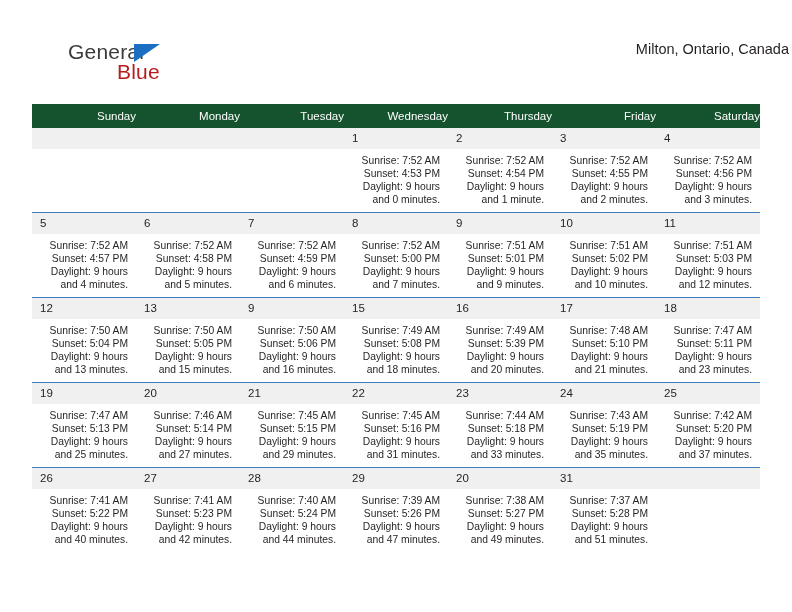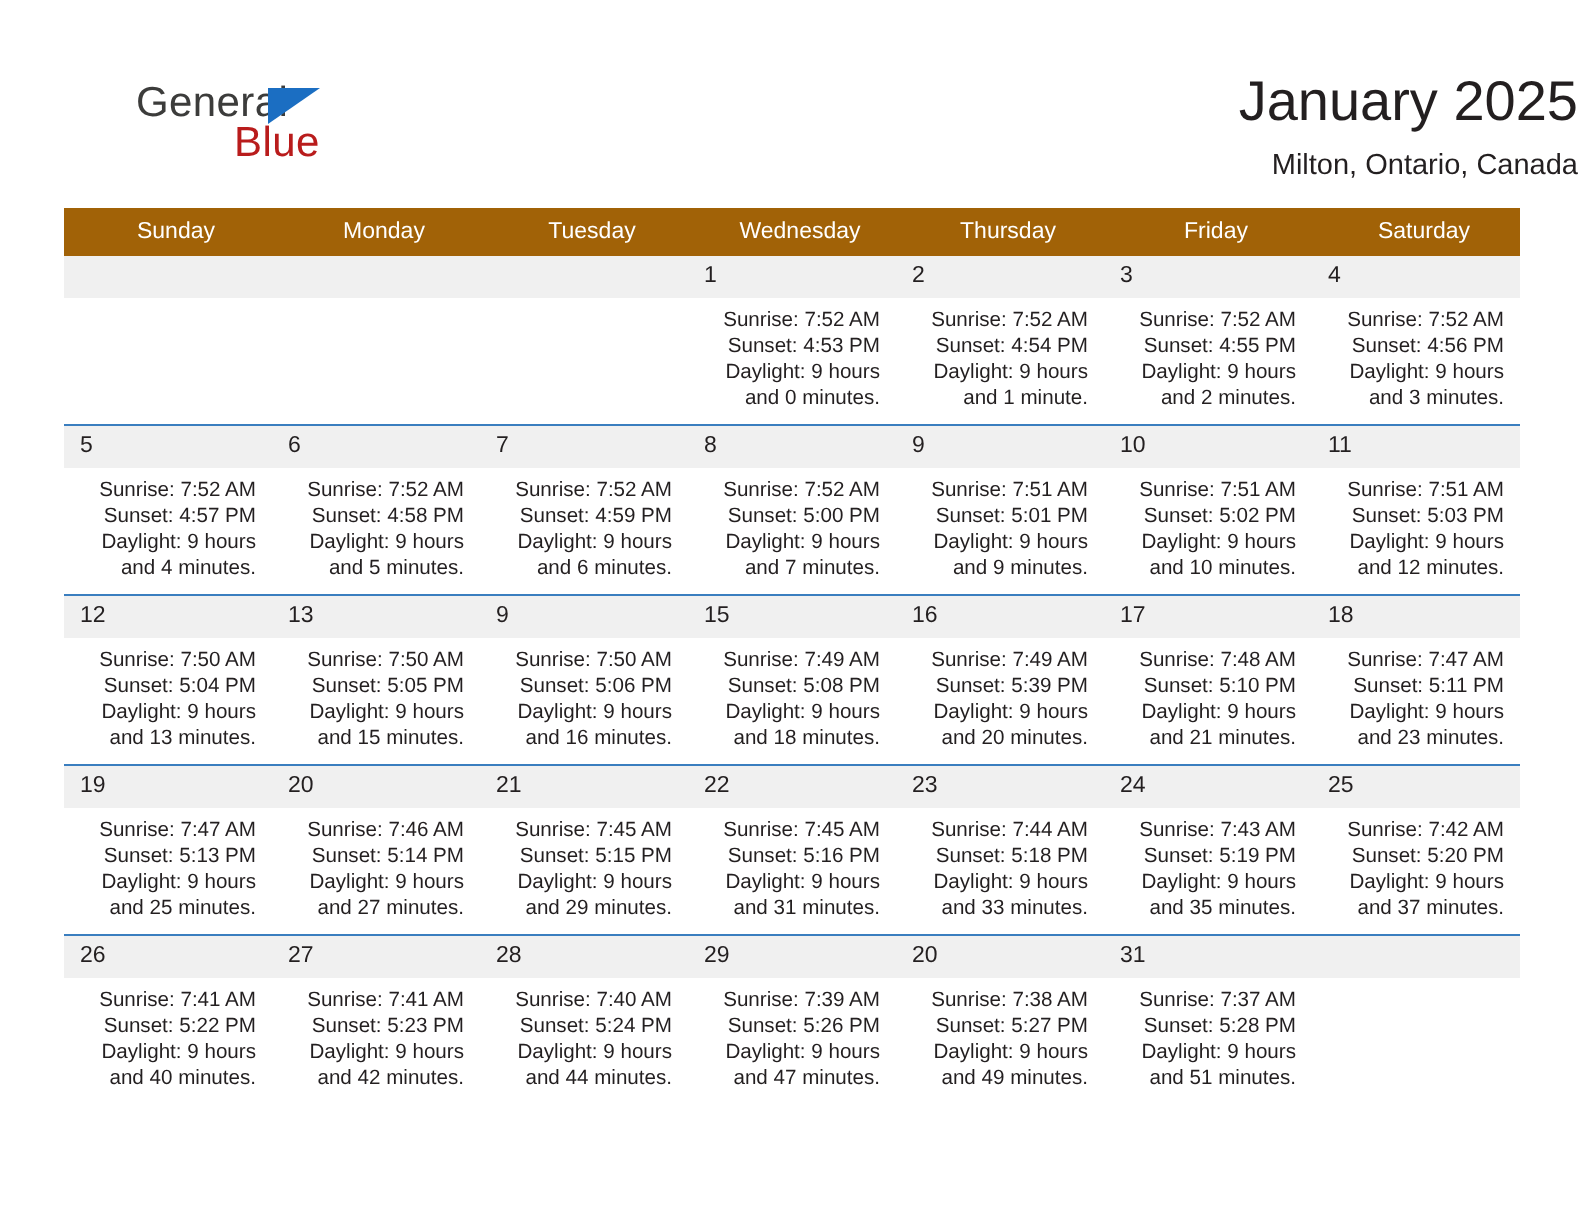--- a/index.html
+++ b/index.html
@@ -52,25 +52,25 @@
   }
 
   
   .cal{
     position:absolute;left:32px;top:104px;
     width:728px;
     border-collapse:collapse;
     table-layout:fixed;
   }
   .cal th{
-    background:#a16207;
+    background:#14532d;
     color:#ffffff;
     font-size:11.5px;
     font-weight:400;
-    text-align:center;
+    text-align:right;
     padding:6px 0 6px 8px;
     height:11px;
     border:0;
   }
   .cal td{
     vertical-align:top;
     padding:0;
     width:104px;
     height:84px;
     border:0;
@@ -102,21 +102,20 @@
 
   <div class="header">
 
     <div class="logo">
       <span class="logo-general">General</span>
       <span class="logo-tri"></span>
       <span class="logo-blue">Blue</span>
     </div>
 
     <div class="title-wrap">
-      <div class="cal-title">January 2025</div>
       <div class="cal-sub">Milton, Ontario, Canada</div>
     </div>
 
   </div>
 
   <table class="cal">
     <thead>
       <tr id="weekday-row">
           <th>Sunday</th>
           <th>Monday</th>

